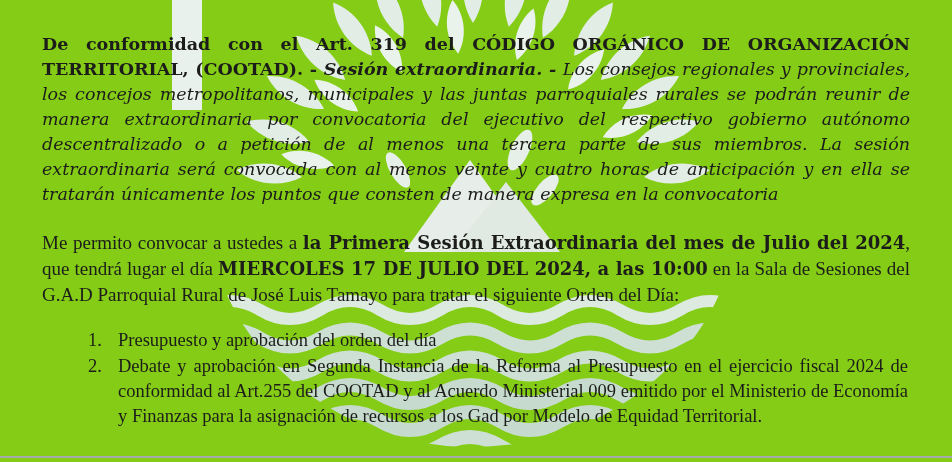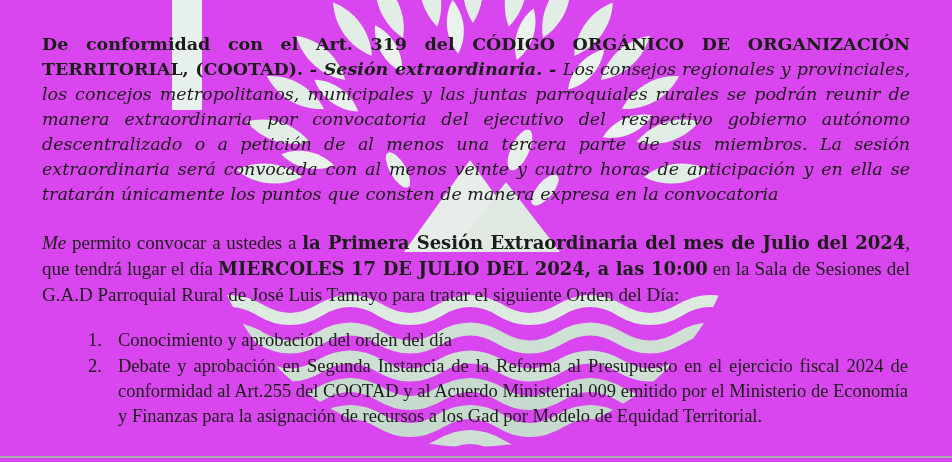--- a/index.html
+++ b/index.html
@@ -1,29 +1,29 @@
 <!DOCTYPE html>
 <html><head>
 <meta charset="utf-8">
 <style>
   html,body{margin:0;padding:0;background:#ffffff;}
   body{width:952px;height:462px;overflow:hidden;position:relative;
        font-family:"Liberation Serif",serif;}
-  .page{position:absolute;inset:0;background:#d946ef;}
+  .page{position:absolute;inset:0;background:#84cc16;}
   .watermark{position:absolute;top:0;left:0;pointer-events:none;}
   .content{position:absolute;left:42px;width:868px;top:0;color:#1c1c1a;}
 
   .p1{margin:32px 0 0;font-family:"DejaVu Serif",serif;font-size:17.5px;
       line-height:25px;text-align:justify;}
   .p1 .seg-b{font-weight:bold;}
   .p1 .seg-bi{font-weight:bold;font-style:italic;}
   .p1 .seg-i{font-style:italic;}
 
   .p2{margin:23px 0 0;font-size:19px;line-height:26px;text-align:justify;}
-  .p2 .seg-i{font-style:italic;}
+  .p2 .seg-i{}
   .p2 .seg-b{font-family:"DejaVu Serif",serif;font-weight:bold;font-size:18px;}
 
   .agenda{margin-top:20px;font-size:18.5px;line-height:25px;}
   .agenda-row{display:flex;}
   .agenda-num{width:30px;margin-left:46px;flex:0 0 auto;}
   .agenda-text{flex:1 1 auto;text-align:justify;padding-right:2px;}
   .agenda-row + .agenda-row{margin-top:1px;}
 
   .footer-line{position:absolute;left:0;right:0;bottom:4px;height:0;
                border-top:2px solid #a6acae;}
@@ -96,21 +96,21 @@
 
   <div class="content">
 
     <p class="p1"><span class="seg-b">De conformidad con el Art. 319 del CÓDIGO ORGÁNICO DE ORGANIZACIÓN TERRITORIAL, (COOTAD). - </span><span class="seg-bi">Sesión extraordinaria. - </span><span class="seg-i">Los consejos regionales y provinciales, los concejos metropolitanos, municipales y las juntas parroquiales rurales se podrán reunir de manera extraordinaria por convocatoria del ejecutivo del respectivo gobierno autónomo descentralizado o a petición de al menos una tercera parte de sus miembros. La sesión extraordinaria será convocada con al menos veinte y cuatro horas de anticipación y en ella se tratarán únicamente los puntos que consten de manera expresa en la convocatoria</span></p>
 
     <p class="p2"><span class="seg-i">Me</span><span> permito convocar a ustedes a </span><span class="seg-b">la Primera Sesión Extraordinaria del mes de Julio del 2024</span><span>, que tendrá lugar el día </span><span class="seg-b">MIERCOLES 17 DE JULIO DEL 2024, a las 10:00</span><span> en la Sala de Sesiones del G.A.D Parroquial Rural de José Luis Tamayo para tratar el siguiente Orden del Día:</span></p>
 
     <div class="agenda">
       <div class="agenda-row">
         <span class="agenda-num">1.</span>
-        <span class="agenda-text">Conocimiento y aprobación del orden del día</span>
+        <span class="agenda-text">Presupuesto y aprobación del orden del día</span>
       </div>
       <div class="agenda-row">
         <span class="agenda-num">2.</span>
         <span class="agenda-text">Debate y aprobación en Segunda Instancia de la Reforma al Presupuesto en el ejercicio fiscal 2024 de conformidad al Art.255 del COOTAD y al Acuerdo Ministerial 009 emitido por el Ministerio de Economía y Finanzas para la asignación de recursos a los Gad por Modelo de Equidad Territorial.</span>
       </div>
     </div>
 
   </div>
 
   <div class="footer-line"></div>

